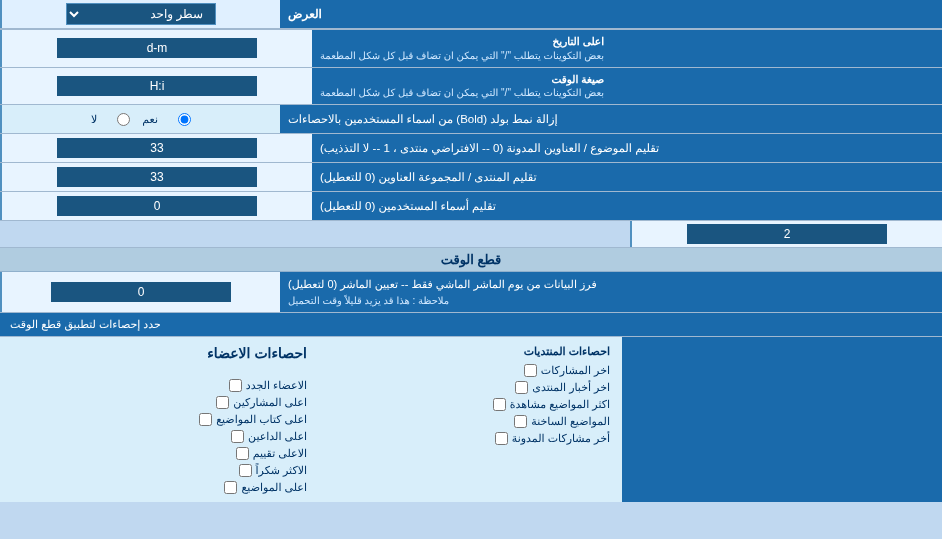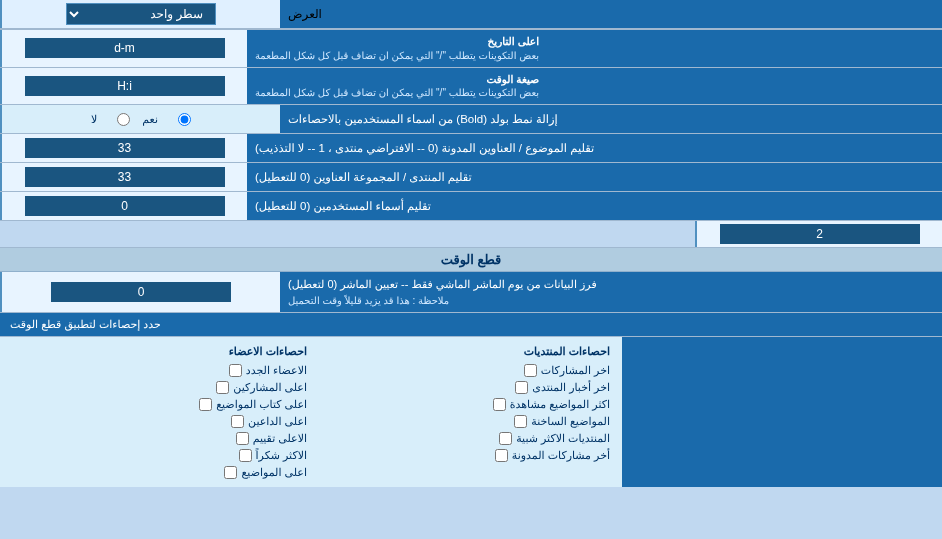--- a/index.html
+++ b/index.html
@@ -38,21 +38,21 @@
       min-height: 28px;
       font-size: 11.5px;
       line-height: 1.4;
     }
 
     .row-label.small-label {
       font-size: 10.5px;
     }
 
     .row-input {
-      width: 247px;
+      width: 312px;
       background: #e8f4ff;
       display: flex;
       align-items: center;
       justify-content: center;
       padding: 3px 6px;
       border-left: 2px solid #5090c0;
     }
 
     .row-input input[type="text"] {
       background: #1a5580;
@@ -72,28 +72,29 @@
       width: 100%;
       background: #d0e8f8;
       border-bottom: 2px solid #a0b8d0;
       height: 30px;
       align-items: center;
     }
 
     .header-label {
       flex: 1;
       background: #1a6aab;
-      color: #000000;
+      color: #ffffff;
       padding: 14px 8px;
       text-align: right;
       height: 100%;
       display: flex;
       align-items: center;
       justify-content: flex-end;
       font-size: 12px;
+      font-weight: bold;
     }
 
     .header-select-area {
       width: 280px;
       background: #e0f0ff;
       display: flex;
       align-items: center;
       justify-content: center;
       height: 100%;
       border-left: 2px solid #5090c0;
@@ -375,31 +376,27 @@
         </div>
         <div class="checkbox-item">
           <span>اكثر المواضيع مشاهدة</span>
           <input type="checkbox" style="">
         </div>
         <div class="checkbox-item">
           <span>المواضيع الساخنة</span>
           <input type="checkbox" style="">
         </div>
         <div class="checkbox-item">
-          <span>المنتديات الاكثر شبية</span>
-          <input type="checkbox" style="">
-        </div>
-        <div class="checkbox-item">
           <span>أخر مشاركات المدونة</span>
           <input type="checkbox" style="">
         </div>
       </div>
 
       <div class="stats-col">
-        <div style="color:#003366; font-weight:bold; font-size:11px; text-align:right; margin-bottom:2px;">احصاءات الاعضاء</div>
+        <div style="color:#003366; font-weight:bold; font-size:14px; text-align:right; margin-bottom:14px;">احصاءات الاعضاء</div>
         <div class="checkbox-item">
           <span>الاعضاء الجدد</span>
           <input type="checkbox" style="">
         </div>
         <div class="checkbox-item">
           <span>اعلى المشاركين</span>
           <input type="checkbox" style="">
         </div>
         <div class="checkbox-item">
           <span>اعلى كتاب المواضيع</span>

